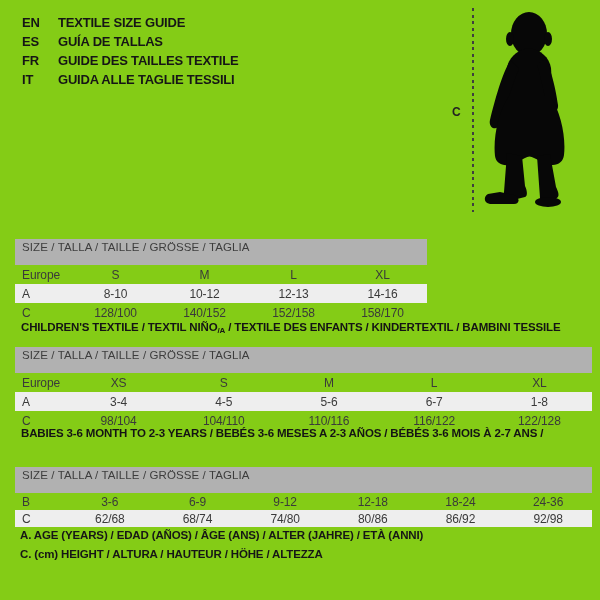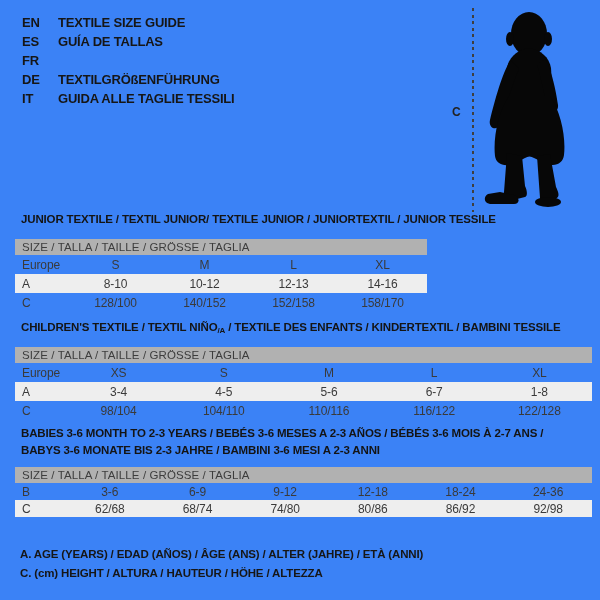--- a/index.html
+++ b/index.html
@@ -1,71 +1,68 @@
 <!DOCTYPE html>
 <html><head>
 <meta charset="utf-8">
 <style>
   html,body{margin:0;padding:0;background:#ffffff;}
   .canvas{
-    position:relative;width:600px;height:600px;background:#3b82f6;overflow:hidden;
+    position:relative;width:600px;height:600px;background:#84cc16;overflow:hidden;
     font-family:"Liberation Sans","DejaVu Sans",sans-serif;color:#1b1b1b;
   }
   
   .lang-block{position:absolute;left:22px;top:13px;}
   .lang-row{display:flex;height:19px;line-height:19px;font-size:13px;font-weight:bold;
     letter-spacing:-0.2px;color:#161616;white-space:nowrap;}
   .lang-code{width:36px;}
   
   .measure-line{position:absolute;left:472px;top:8px;width:2px;height:204px;
     background:repeating-linear-gradient(to bottom,#3f3f3f 0 3px,transparent 3px 6.5px);}
   .measure-label{position:absolute;left:452px;top:105px;font-size:12px;font-weight:bold;color:#222;}
   .baby{position:absolute;left:484px;top:8px;}
   
   .sec-title{position:absolute;left:21px;font-size:11.5px;font-weight:bold;color:#141414;
     white-space:nowrap;letter-spacing:-0.15px;line-height:14px;}
   .sec-title .subscript{font-size:8px;vertical-align:-2px;}
   .two-line{line-height:17px;}
   
   .size-table{position:absolute;left:15px;}
-  .size-bar{height:16px;line-height:16px;background:#b1b1b1;color:#3d3d3d;
+  .size-bar{height:26px;line-height:16px;background:#b1b1b1;color:#3d3d3d;
     font-size:11.5px;padding-left:7px;letter-spacing:0.1px;white-space:nowrap;}
   table{border-collapse:collapse;table-layout:fixed;width:100%;}
   td{font-size:12px;color:#3a3a3a;text-align:center;height:19px;padding:0;
     white-space:nowrap;letter-spacing:-0.1px;}
   td.rowlabel{text-align:left;padding-left:7px;}
   tr.shaded{background:#eeeeee;}
   .t3 td{height:17px;}
   .w1{width:412px;}
   .w2{width:577px;}
   
-  .footnotes{position:absolute;left:20px;top:545px;}
+  .footnotes{position:absolute;left:20px;top:526px;}
   .footnote{height:19px;line-height:19px;font-size:11.5px;font-weight:bold;
     color:#161616;letter-spacing:-0.15px;white-space:nowrap;}
 </style>
 </head>
 <body>
 
 <div class="canvas">
 
   <div class="lang-block">
     <div class="lang-row">
       <span class="lang-code">EN</span>
       <span>TEXTILE SIZE GUIDE</span>
     </div>
     <div class="lang-row">
       <span class="lang-code">ES</span>
       <span>GUÍA DE TALLAS</span>
     </div>
     <div class="lang-row">
       <span class="lang-code">FR</span>
-    </div>
-    <div class="lang-row">
-      <span class="lang-code">DE</span>
-      <span>TEXTILGRÖßENFÜHRUNG</span>
+      <span>GUIDE DES TAILLES TEXTILE</span>
     </div>
     <div class="lang-row">
       <span class="lang-code">IT</span>
       <span>GUIDA ALLE TAGLIE TESSILI</span>
     </div>
   </div>
 
   <div class="measure-line"></div>
   <div class="measure-label">C</div>
   <div class="baby">
@@ -79,23 +76,20 @@
         <path d="M61,51 C67,60 72,82 74,97 C75,105 65,107 63,99 C60,84 56,66 53,57 Z"></path>
         <path d="M25,88 C14,104 9,130 11,148 C12,156 20,159 29,156 L41,150 C44,148 47,148 50,150 L63,156 C72,159 79,155 80,147 C82,129 77,104 66,88 Z"></path>
         <path d="M23,145 L20,184 C19,190 23,193 29,192 L41,189 C44,188 43,182 41,178 L38,148 Z"></path>
         <path d="M53,148 L56,190 C57,195 62,196 67,194 L73,190 C76,188 74,183 72,179 L66,146 Z"></path>
         <path d="M4,186 C-1,189 0,195 6,196 L30,196 C36,196 36,189 30,187 L16,184 Z"></path>
         <ellipse cx="64" cy="194" rx="13" ry="5"></ellipse>
       </g>
     </svg>
   </div>
 
-  <div class="sec-title" style="top:212px">
-    <span>JUNIOR TEXTILE / TEXTIL JUNIOR/ TEXTILE JUNIOR / JUNIORTEXTIL / JUNIOR TESSILE</span>
-  </div>
   <div class="size-table w1" style="top:239px">
     <div class="size-bar">SIZE / TALLA / TAILLE / GRÖSSE / TAGLIA</div>
     <table>
       <colgroup>
           <col style="width:56px">
           <col>
           <col>
           <col>
           <col>
         </colgroup>
@@ -163,21 +157,20 @@
             <td>110/116</td>
             <td>116/122</td>
             <td>122/128</td>
           </tr>
         </tbody>
     </table>
   </div>
 
   <div class="sec-title two-line" style="top:425px">
     <div>BABIES 3-6 MONTH TO 2-3 YEARS / BEBÉS 3-6 MESES A 2-3 AÑOS / BÉBÉS 3-6 MOIS À 2-7 ANS /</div>
-    <div>BABYS 3-6 MONATE BIS 2-3 JAHRE / BAMBINI 3-6 MESI A 2-3 ANNI</div>
   </div>
   <div class="size-table w2" style="top:467px">
     <div class="size-bar">SIZE / TALLA / TAILLE / GRÖSSE / TAGLIA</div>
     <table class="t3">
       <colgroup>
           <col style="width:51px">
           <col>
           <col>
           <col>
           <col>

